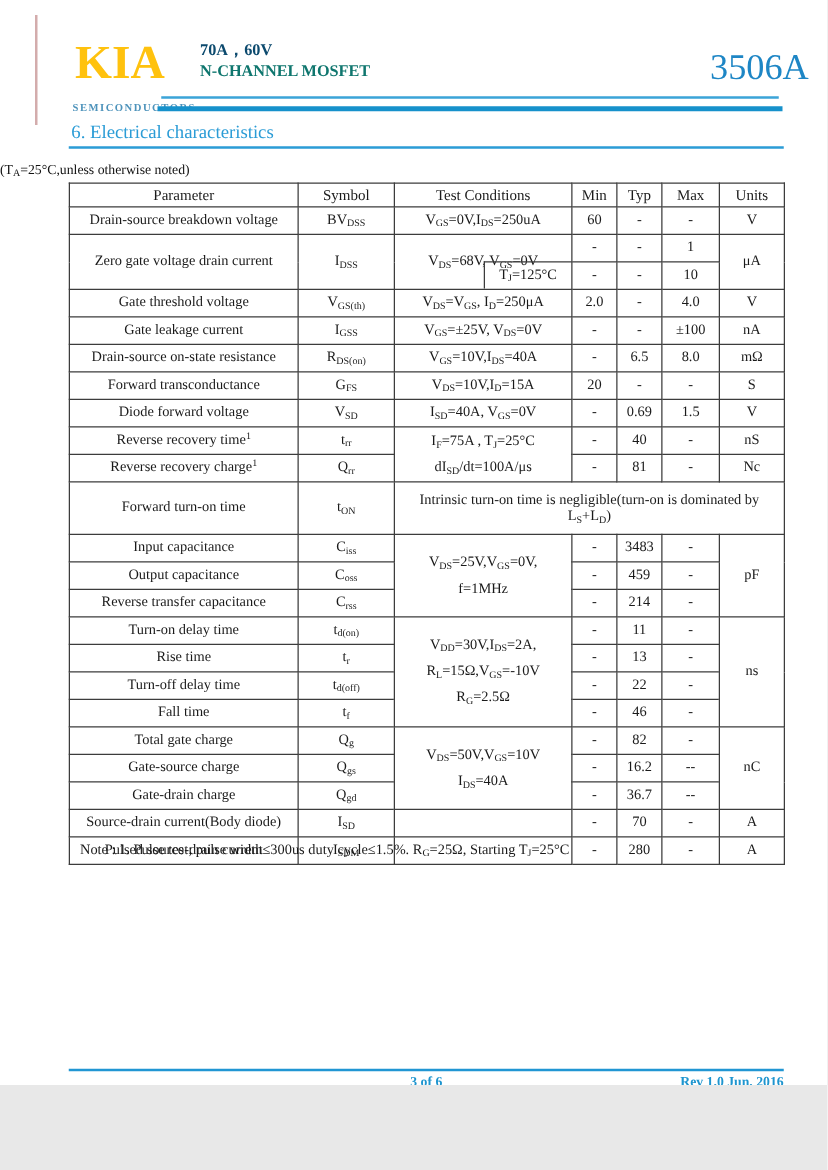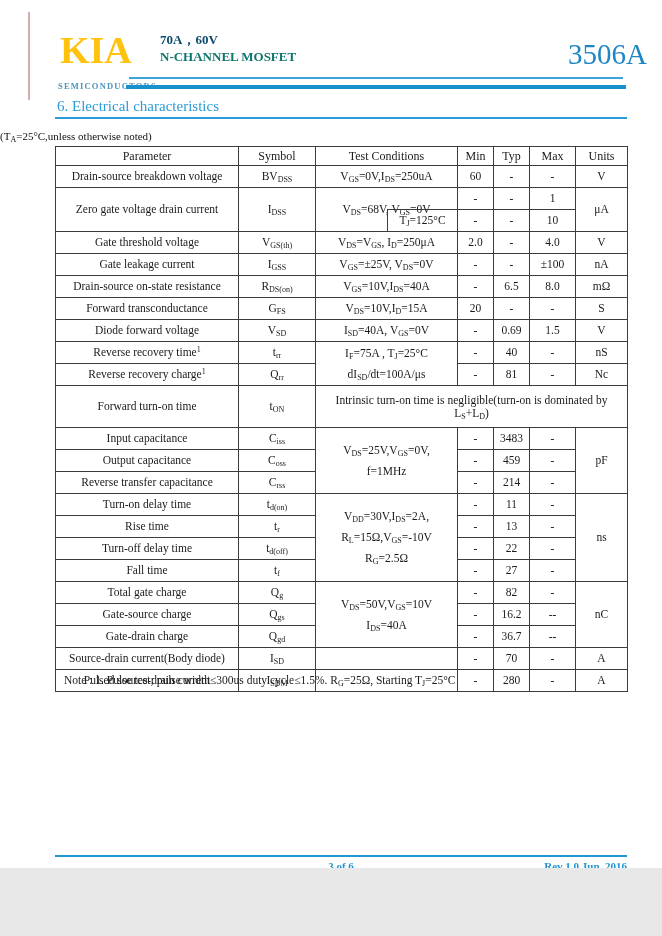--- a/index.html
+++ b/index.html
@@ -238,21 +238,21 @@
       <td class="l">Turn-off delay time</td>
       <td>t<sub>d(off)</sub></td>
       <td>-</td>
       <td>22</td>
       <td>-</td>
     </tr>
     <tr>
       <td class="l">Fall time</td>
       <td>t<sub>f</sub></td>
       <td>-</td>
-      <td>27</td>
+      <td>46</td>
       <td>-</td>
     </tr>
 
     <tr>
       <td class="l">Total gate charge</td>
       <td>Q<sub>g</sub></td>
       <td rowspan="3" class="multiline">
         <div class="ln">V<sub>DS</sub>=50V,V<sub>GS</sub>=10V</div>
         <div class="ln">I<sub>DS</sub>=40A</div>
       </td>

